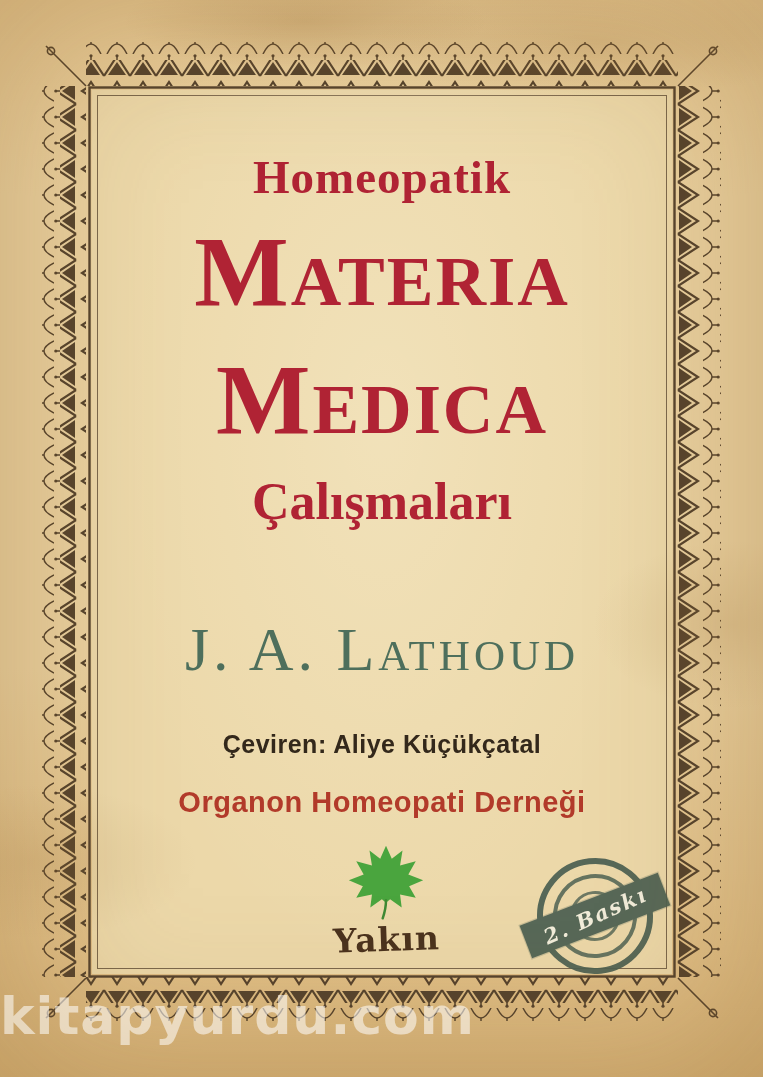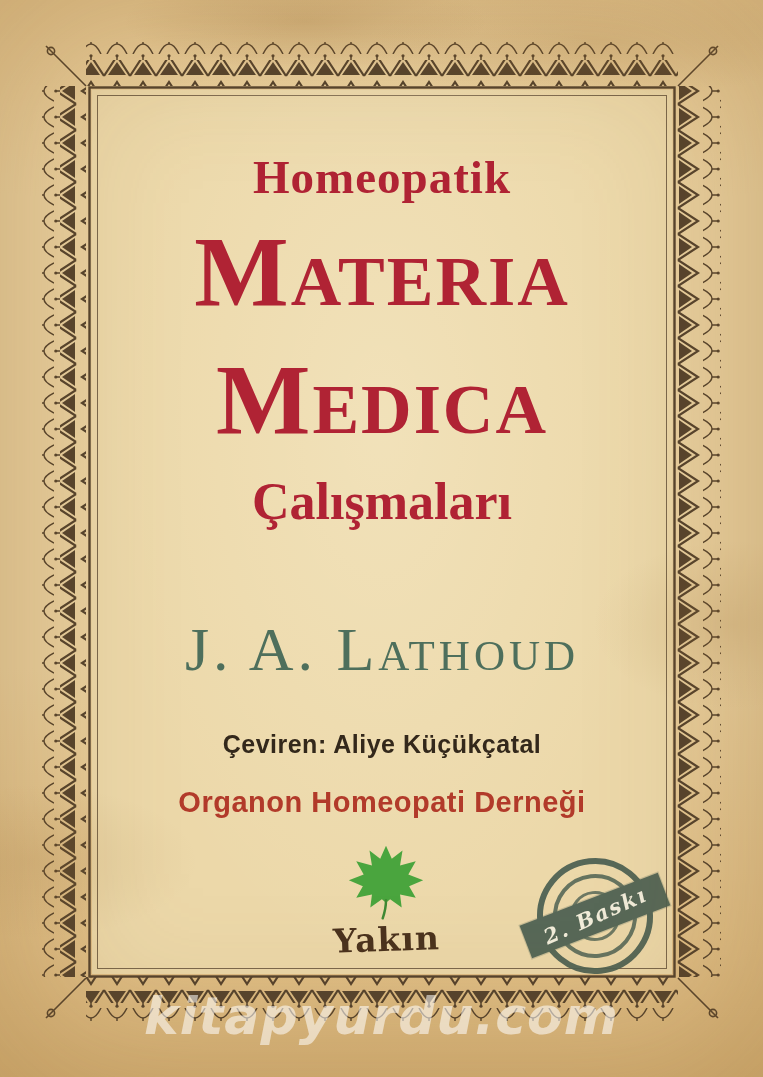--- a/index.html
+++ b/index.html
@@ -78,23 +78,23 @@
     display:flex;align-items:center;justify-content:center;
     box-shadow:0 0 0 1px rgba(76,96,82,.25);
   }
   .banner .label{
     color:#f3efdf;font-size:21px;font-style:italic;font-weight:700;
     font-family:"DejaVu Serif", serif;letter-spacing:2px;transform:rotate(-3deg);
   }
 
   
   .watermark{
-    position:absolute;left:0;right:0;top:986px;z-index:6;text-align:center;
+    position:absolute;left:0;right:0;top:986px;z-index:6;text-align:left;
     font-family:"DejaVu Sans", sans-serif;font-weight:700;font-size:52px;
-    color:rgba(255,255,255,.55);letter-spacing:1px;pointer-events:none;font-style:italic;
+    color:rgba(255,255,255,.55);letter-spacing:1px;pointer-events:none;
   }
 </style>
 </head>
 <body>
 
 <div class="cover">
 
   <svg class="frame" width="763" height="1077" viewBox="0 0 763 1077">
     <defs>
 

